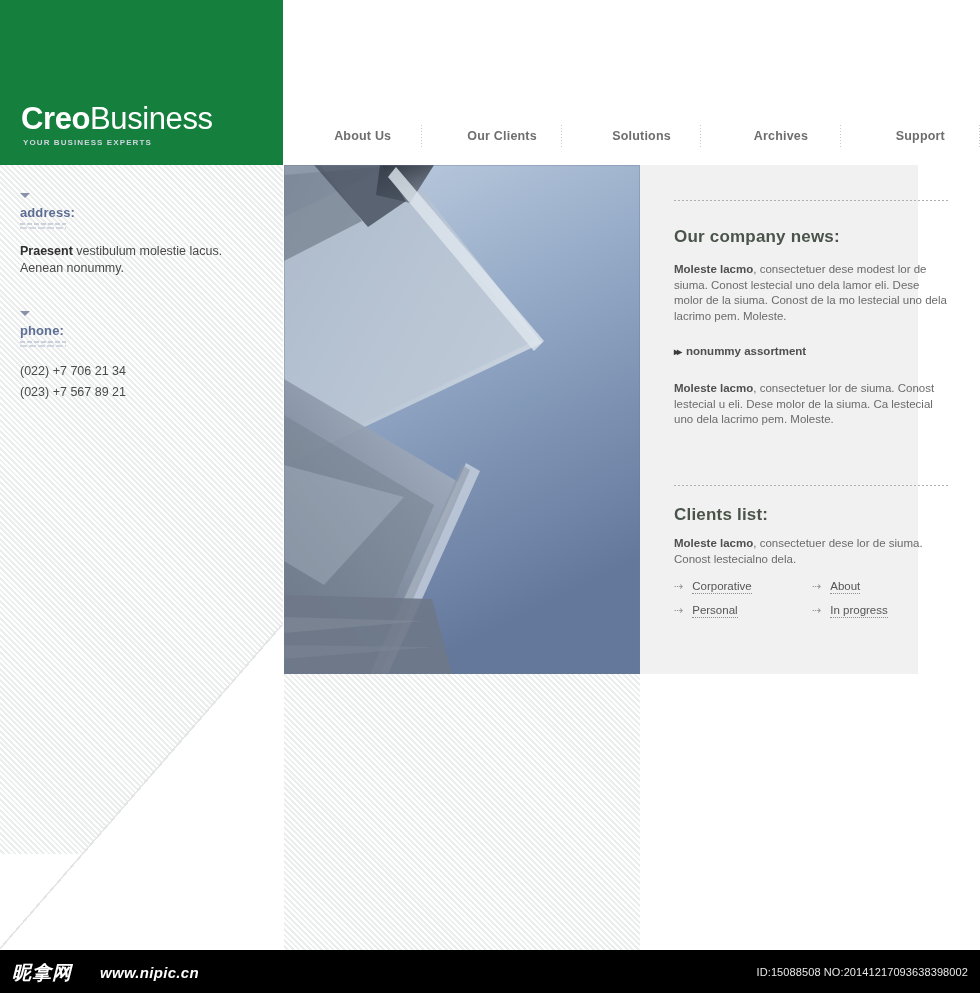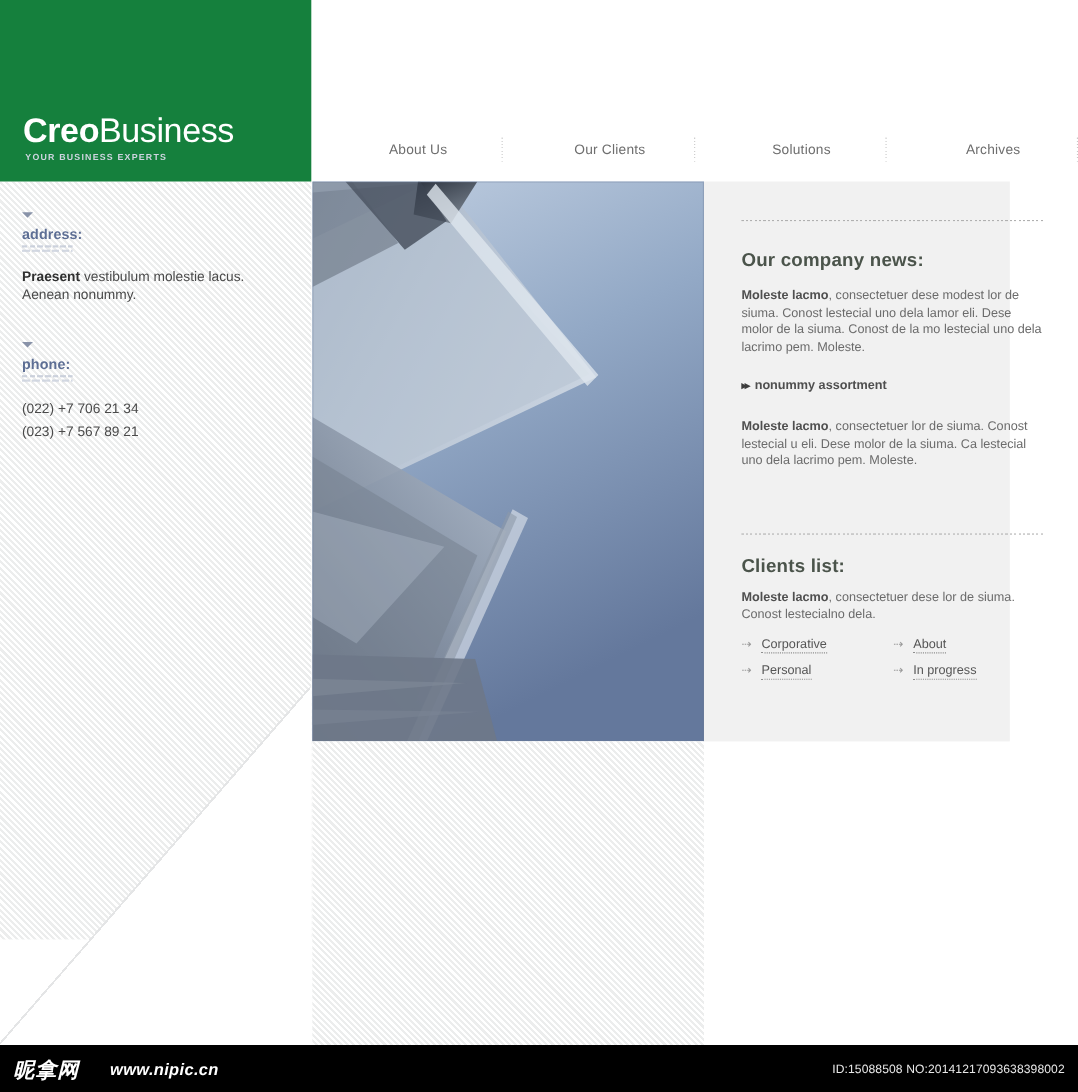--- a/index.html
+++ b/index.html
@@ -86,21 +86,21 @@
     width: 697px;
     height: 32px;
     display: flex;
     align-items: center;
   }
   .nav-item {
     flex: 1 1 0;
     position: relative;
     text-align: center;
     font-size: 12.5px;
-    font-weight: normal;
+    font-weight: bold;
     color: #6e6e6e;
     letter-spacing: 0.2px;
     line-height: 32px;
     cursor: pointer;
     user-select: none;
     padding-left: 20px;
   }
   .nav-item::after {
     content: "";
     position: absolute;
@@ -329,20 +329,21 @@
         <span class="logo-strong">Creo</span><span class="logo-light">Business</span>
       </div>
       <div id="tagline">YOUR BUSINESS EXPERTS</div>
     </div>
 
     <nav id="nav">
       <div class="nav-item">About Us</div>
       <div class="nav-item">Our Clients</div>
       <div class="nav-item">Solutions</div>
       <div class="nav-item">Archives</div>
+      <div class="nav-item">Support</div>
     </nav>
 
     <div id="photo">
       <svg width="356" height="509" viewBox="0 0 356 509">
         <defs>
           <linearGradient id="sky" x1="0" y1="0" x2="0.35" y2="1">
             <stop offset="0" stop-color="#c2d0e2"></stop>
             <stop offset="0.45" stop-color="#93a9c6"></stop>
             <stop offset="1" stop-color="#64789c"></stop>
           </linearGradient>

